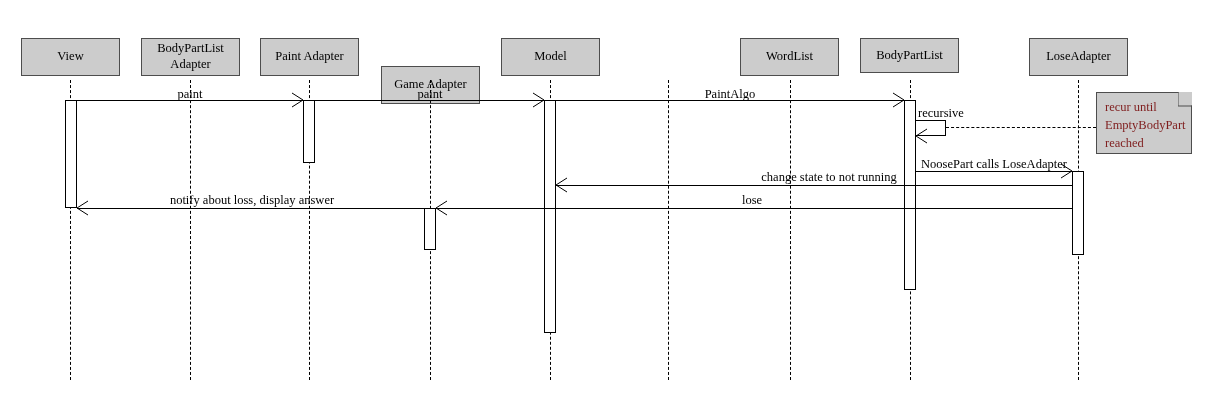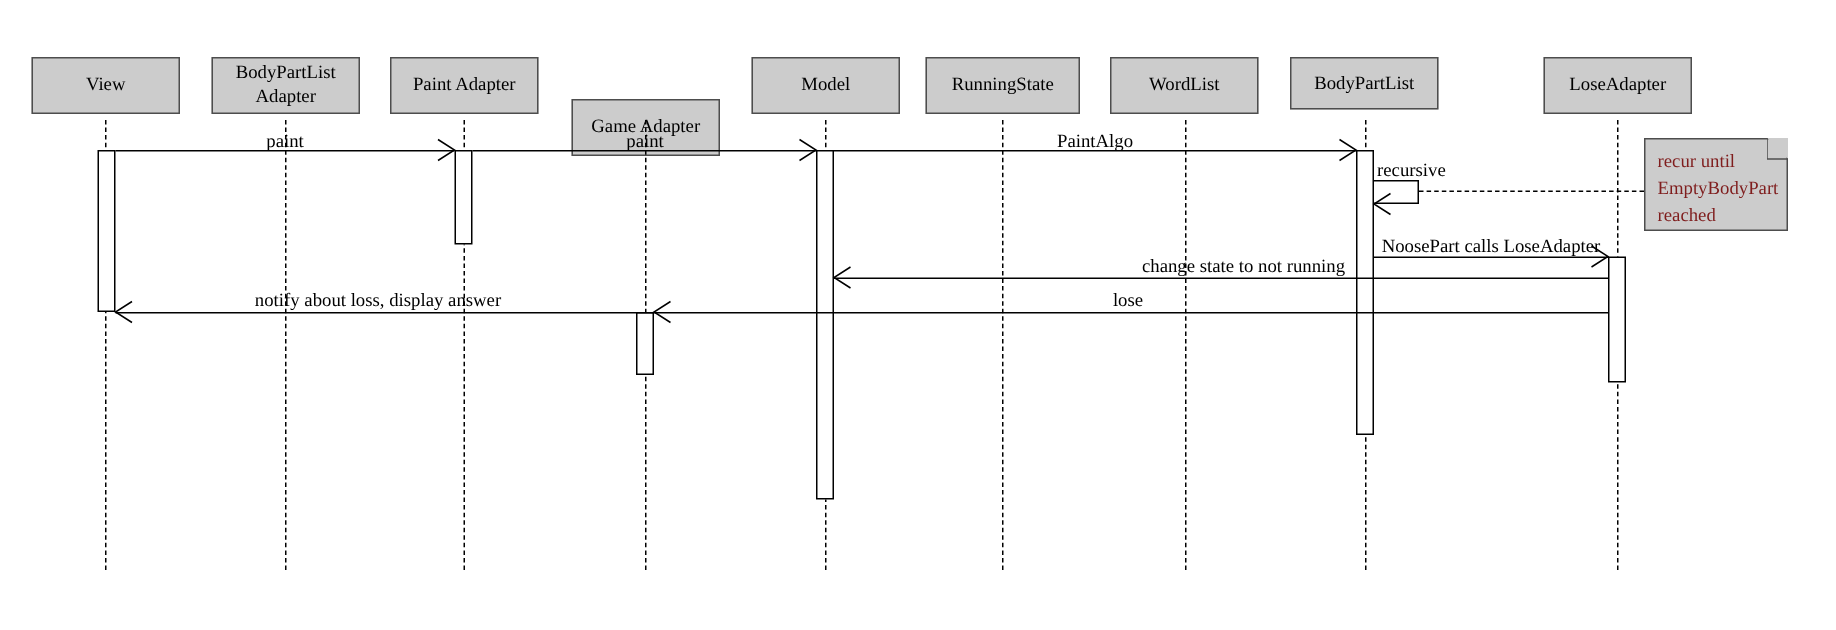--- a/index.html
+++ b/index.html
@@ -111,23 +111,20 @@
   </div>
   <div class="participant-box" style="left:260px; top:38px; width:99px; height:38px;">
     <span class="participant-label">Paint Adapter</span>
   </div>
   <div class="participant-box" style="left:381px; top:38px; width:99px; height:38px;margin-top:28px;">
     <span class="participant-label">Game Adapter</span>
   </div>
   <div class="participant-box" style="left:501px; top:38px; width:99px; height:38px;">
     <span class="participant-label">Model</span>
   </div>
-  <div class="participant-box" style="left:617px; top:38px; width:103px; height:38px;">
-    <span class="participant-label">RunningState</span>
-  </div>
   <div class="participant-box" style="left:740px; top:38px; width:99px; height:38px;">
     <span class="participant-label">WordList</span>
   </div>
   <div class="participant-box" style="left:860px; top:38px; width:99px; height:35px;">
     <span class="participant-label">BodyPartList</span>
   </div>
   <div class="participant-box" style="left:1029px; top:38px; width:99px; height:38px;">
     <span class="participant-label">LoseAdapter</span>
   </div>
 

